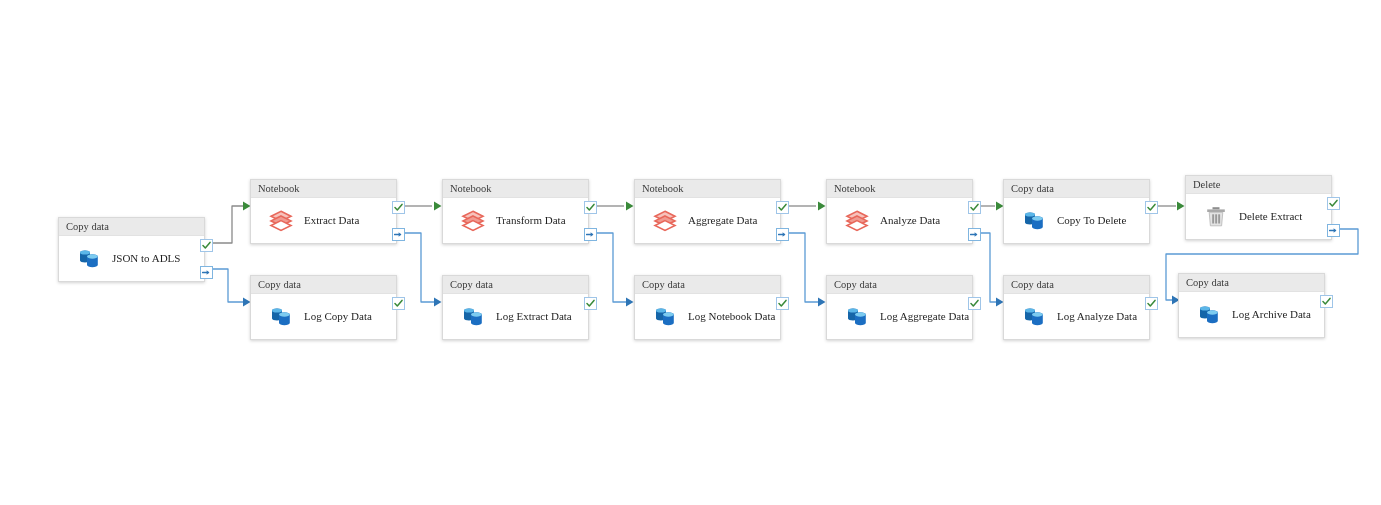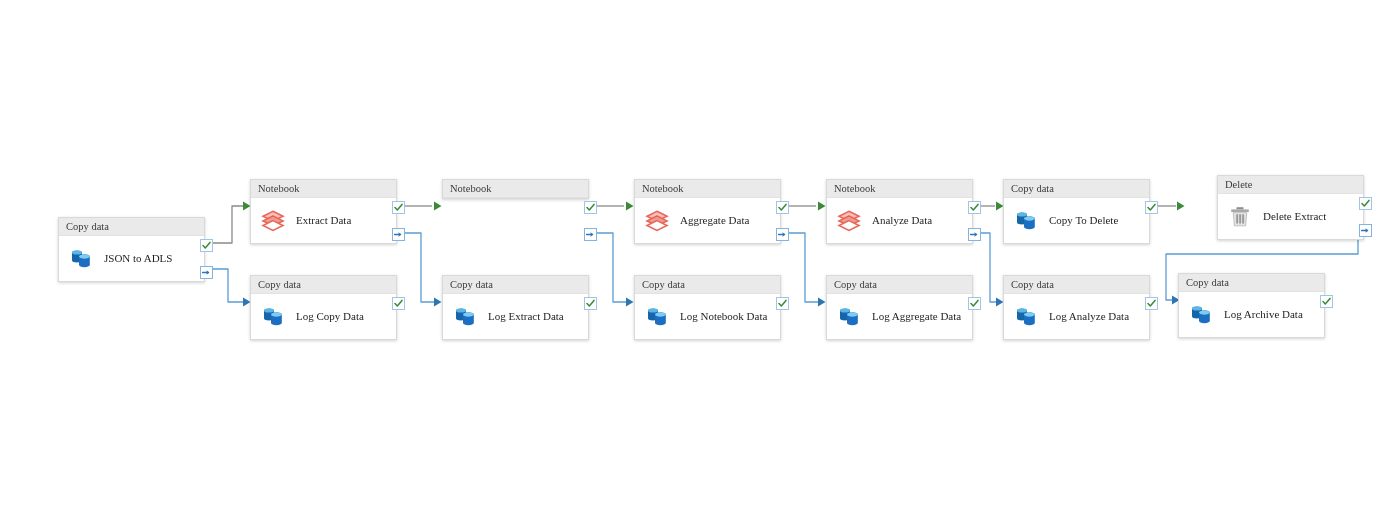--- a/index.html
+++ b/index.html
@@ -28,20 +28,21 @@
     line-height:17px;
     padding-left:7px;
     white-space:nowrap;
     overflow:hidden;
   }
   .node .body{
     height:45px;
     display:flex;align-items:center;
     padding-left:9px;
     box-sizing:border-box;
+    margin-left:8px;
   }
   .node .ico{
     width:26px;height:26px;flex:0 0 26px;
     margin-right:10px;position:relative;
   }
   .node .lbl{
     font-size:11px;color:#1f1f1f;
     line-height:12.5px;
     max-width:96px;
   }
@@ -155,66 +156,76 @@
       </div>
       <div class="port comp" style="left: 141px; top: 48px;">
         <svg width="9" height="9" viewBox="0 0 9 9">
     <path d="M0.6 4.5 H6.4" stroke="#2e75b6" stroke-width="1.4" stroke-linecap="round"></path>
     <path d="M4.6 2.2 L7.4 4.5 L4.6 6.8 Z" fill="#2e75b6"></path>
   </svg>
       </div>
     </div>
     <div class="node" style="left: 442px; top: 179px; width: 147px;">
       <div class="hdr">Notebook</div>
-      <div class="port succ" style="left: 141px; top: 21px;">
-        <svg width="9" height="9" viewBox="0 0 9 9">
-          <path d="M1 4.6 L3.3 7 L8 1.4" fill="none" stroke="#3a8a3a" stroke-width="1.5" stroke-linecap="round" stroke-linejoin="round"></path>
-        </svg>
-      </div>
-      <div class="port comp" style="left: 141px; top: 48px;">
-        <svg width="9" height="9" viewBox="0 0 9 9">
-    <path d="M0.6 4.5 H6.4" stroke="#2e75b6" stroke-width="1.4" stroke-linecap="round"></path>
-    <path d="M4.6 2.2 L7.4 4.5 L4.6 6.8 Z" fill="#2e75b6"></path>
-  </svg>
-      </div>
-    </div>
-    <div class="node" style="left: 634px; top: 179px; width: 147px;">
-      <div class="hdr">Notebook</div>
       <div class="body">
         <span class="ico"><svg width="26" height="26" viewBox="0 0 26 26" aria-hidden="true">
     <g fill="none" stroke-width="1.6">
       <path d="M13 3.3 L23 8.2 L13 13.1 L3 8.2 Z" fill="#f7c2bb" stroke="#e8675a"></path>
       <path d="M13 8.0 L23 12.9 L13 17.8 L3 12.9 Z" fill="#f09a90" stroke="#e8675a"></path>
       <path d="M13 12.6 L23 17.5 L13 22.4 L3 17.5 Z" fill="#ffffff" stroke="#e8675a"></path>
     </g>
   </svg></span>
-        <span class="lbl">Aggregate Data</span>
-      </div>
-      <div class="port succ" style="left: 141px; top: 21px;">
-        <svg width="9" height="9" viewBox="0 0 9 9">
-          <path d="M1 4.6 L3.3 7 L8 1.4" fill="none" stroke="#3a8a3a" stroke-width="1.5" stroke-linecap="round" stroke-linejoin="round"></path>
-        </svg>
-      </div>
-      <div class="port comp" style="left: 141px; top: 48px;">
-        <svg width="9" height="9" viewBox="0 0 9 9">
-    <path d="M0.6 4.5 H6.4" stroke="#2e75b6" stroke-width="1.4" stroke-linecap="round"></path>
-    <path d="M4.6 2.2 L7.4 4.5 L4.6 6.8 Z" fill="#2e75b6"></path>
-  </svg>
-      </div>
-    </div>
-    <div class="node" style="left: 826px; top: 179px; width: 147px;">
+        <span class="lbl">Transform Data</span>
+      </div>
+      <div class="port succ" style="left: 141px; top: 21px;">
+        <svg width="9" height="9" viewBox="0 0 9 9">
+          <path d="M1 4.6 L3.3 7 L8 1.4" fill="none" stroke="#3a8a3a" stroke-width="1.5" stroke-linecap="round" stroke-linejoin="round"></path>
+        </svg>
+      </div>
+      <div class="port comp" style="left: 141px; top: 48px;">
+        <svg width="9" height="9" viewBox="0 0 9 9">
+    <path d="M0.6 4.5 H6.4" stroke="#2e75b6" stroke-width="1.4" stroke-linecap="round"></path>
+    <path d="M4.6 2.2 L7.4 4.5 L4.6 6.8 Z" fill="#2e75b6"></path>
+  </svg>
+      </div>
+    </div>
+    <div class="node" style="left: 634px; top: 179px; width: 147px;">
       <div class="hdr">Notebook</div>
       <div class="body">
         <span class="ico"><svg width="26" height="26" viewBox="0 0 26 26" aria-hidden="true">
     <g fill="none" stroke-width="1.6">
       <path d="M13 3.3 L23 8.2 L13 13.1 L3 8.2 Z" fill="#f7c2bb" stroke="#e8675a"></path>
       <path d="M13 8.0 L23 12.9 L13 17.8 L3 12.9 Z" fill="#f09a90" stroke="#e8675a"></path>
       <path d="M13 12.6 L23 17.5 L13 22.4 L3 17.5 Z" fill="#ffffff" stroke="#e8675a"></path>
     </g>
   </svg></span>
+        <span class="lbl">Aggregate Data</span>
+      </div>
+      <div class="port succ" style="left: 141px; top: 21px;">
+        <svg width="9" height="9" viewBox="0 0 9 9">
+          <path d="M1 4.6 L3.3 7 L8 1.4" fill="none" stroke="#3a8a3a" stroke-width="1.5" stroke-linecap="round" stroke-linejoin="round"></path>
+        </svg>
+      </div>
+      <div class="port comp" style="left: 141px; top: 48px;">
+        <svg width="9" height="9" viewBox="0 0 9 9">
+    <path d="M0.6 4.5 H6.4" stroke="#2e75b6" stroke-width="1.4" stroke-linecap="round"></path>
+    <path d="M4.6 2.2 L7.4 4.5 L4.6 6.8 Z" fill="#2e75b6"></path>
+  </svg>
+      </div>
+    </div>
+    <div class="node" style="left: 826px; top: 179px; width: 147px;">
+      <div class="hdr">Notebook</div>
+      <div class="body">
+        <span class="ico"><svg width="26" height="26" viewBox="0 0 26 26" aria-hidden="true">
+    <g fill="none" stroke-width="1.6">
+      <path d="M13 3.3 L23 8.2 L13 13.1 L3 8.2 Z" fill="#f7c2bb" stroke="#e8675a"></path>
+      <path d="M13 8.0 L23 12.9 L13 17.8 L3 12.9 Z" fill="#f09a90" stroke="#e8675a"></path>
+      <path d="M13 12.6 L23 17.5 L13 22.4 L3 17.5 Z" fill="#ffffff" stroke="#e8675a"></path>
+    </g>
+  </svg></span>
         <span class="lbl">Analyze Data</span>
       </div>
       <div class="port succ" style="left: 141px; top: 21px;">
         <svg width="9" height="9" viewBox="0 0 9 9">
           <path d="M1 4.6 L3.3 7 L8 1.4" fill="none" stroke="#3a8a3a" stroke-width="1.5" stroke-linecap="round" stroke-linejoin="round"></path>
         </svg>
       </div>
       <div class="port comp" style="left: 141px; top: 48px;">
         <svg width="9" height="9" viewBox="0 0 9 9">
     <path d="M0.6 4.5 H6.4" stroke="#2e75b6" stroke-width="1.4" stroke-linecap="round"></path>
@@ -234,21 +245,21 @@
     </g>
   </svg></span>
         <span class="lbl">Copy To Delete</span>
       </div>
       <div class="port succ" style="left: 141px; top: 21px;">
         <svg width="9" height="9" viewBox="0 0 9 9">
           <path d="M1 4.6 L3.3 7 L8 1.4" fill="none" stroke="#3a8a3a" stroke-width="1.5" stroke-linecap="round" stroke-linejoin="round"></path>
         </svg>
       </div>
     </div>
-    <div class="node" style="left: 1217px; top: 175px; width: 147px;">
+    <div class="node" style="left: 1185px; top: 175px; width: 147px;">
       <div class="hdr">Delete</div>
       <div class="body">
         <span class="ico"><svg width="26" height="26" viewBox="0 0 26 26" aria-hidden="true">
     <g>
       <rect x="9.5" y="3.2" width="7" height="2.2" fill="#8e8e8e"></rect>
       <rect x="4.2" y="5.4" width="17.6" height="2.6" fill="#a8a8a8"></rect>
       <path d="M6.2 8.3 h13.6 l-1.2 13.5 h-11.2 z" fill="#e3e3e3" stroke="#b5b5b5" stroke-width="0.8"></path>
       <rect x="9.2" y="10.3" width="1.9" height="9.2" fill="#9a9a9a"></rect>
       <rect x="12.2" y="10.3" width="1.9" height="9.2" fill="#9a9a9a"></rect>
       <rect x="15.2" y="10.3" width="1.9" height="9.2" fill="#9a9a9a"></rect>

